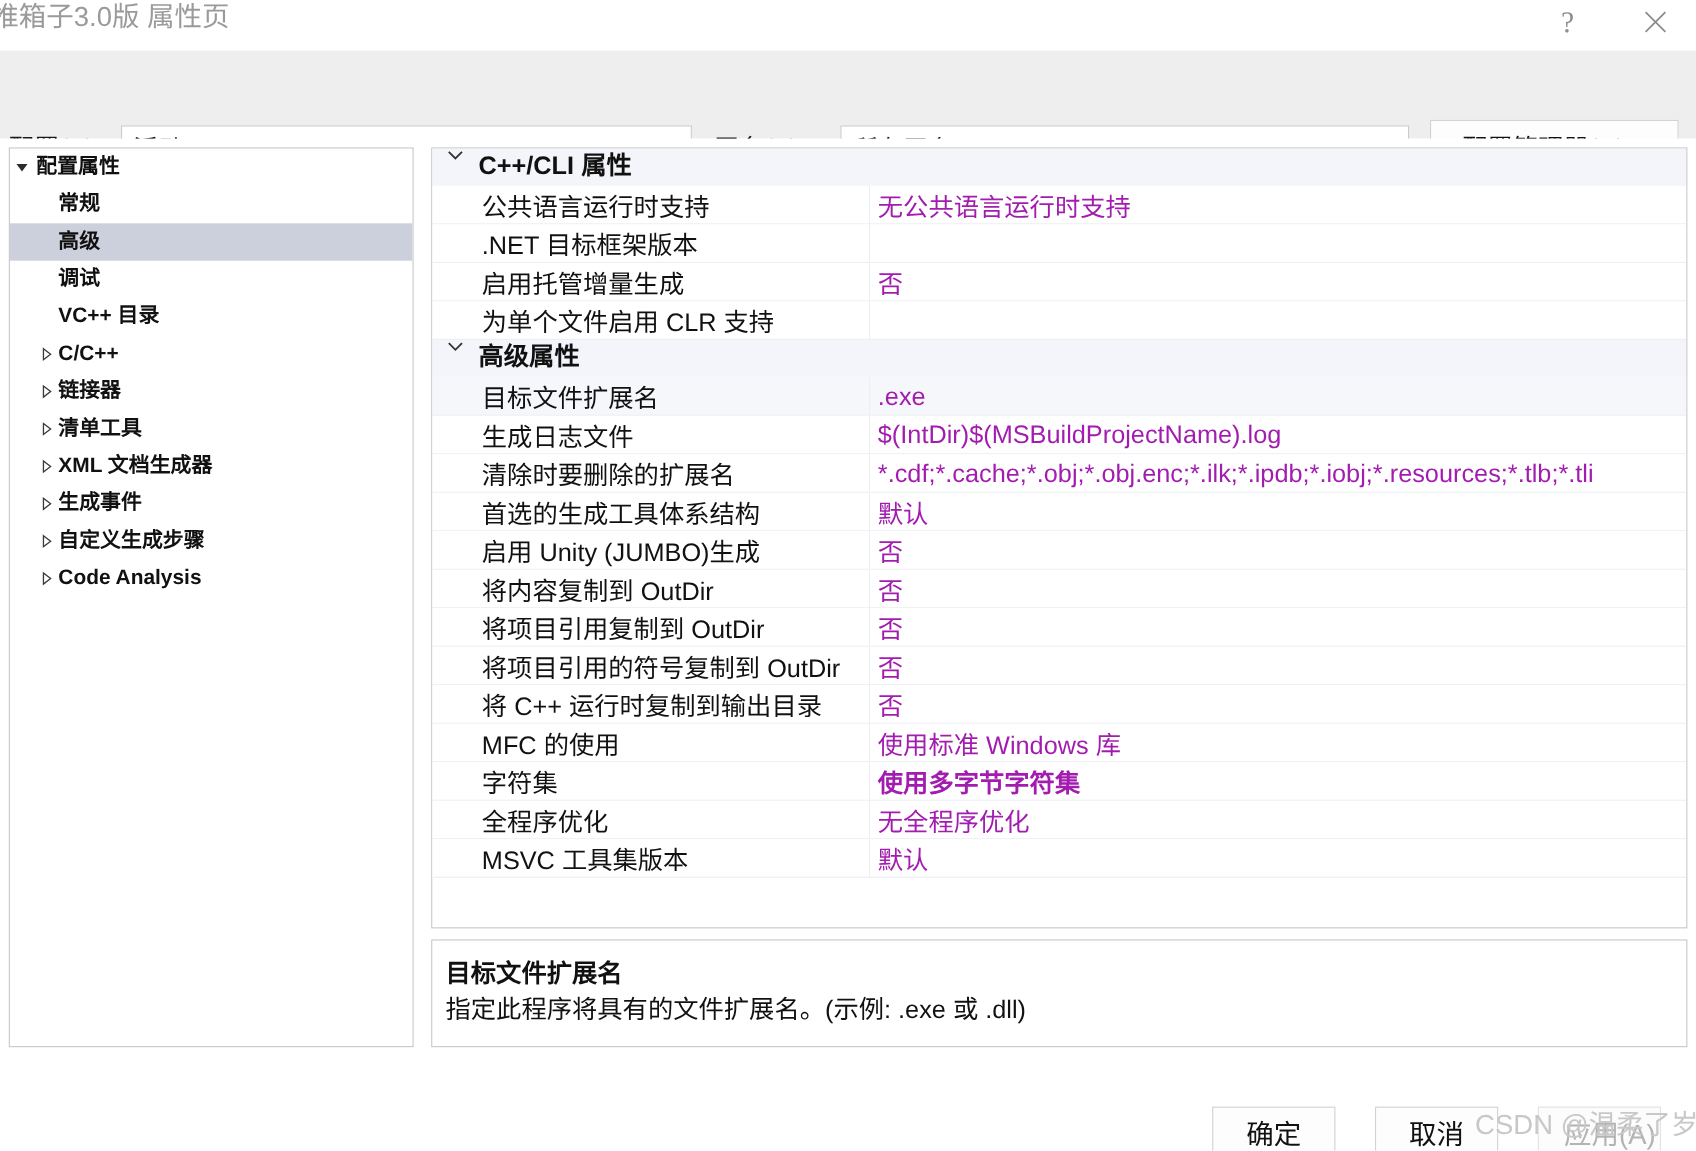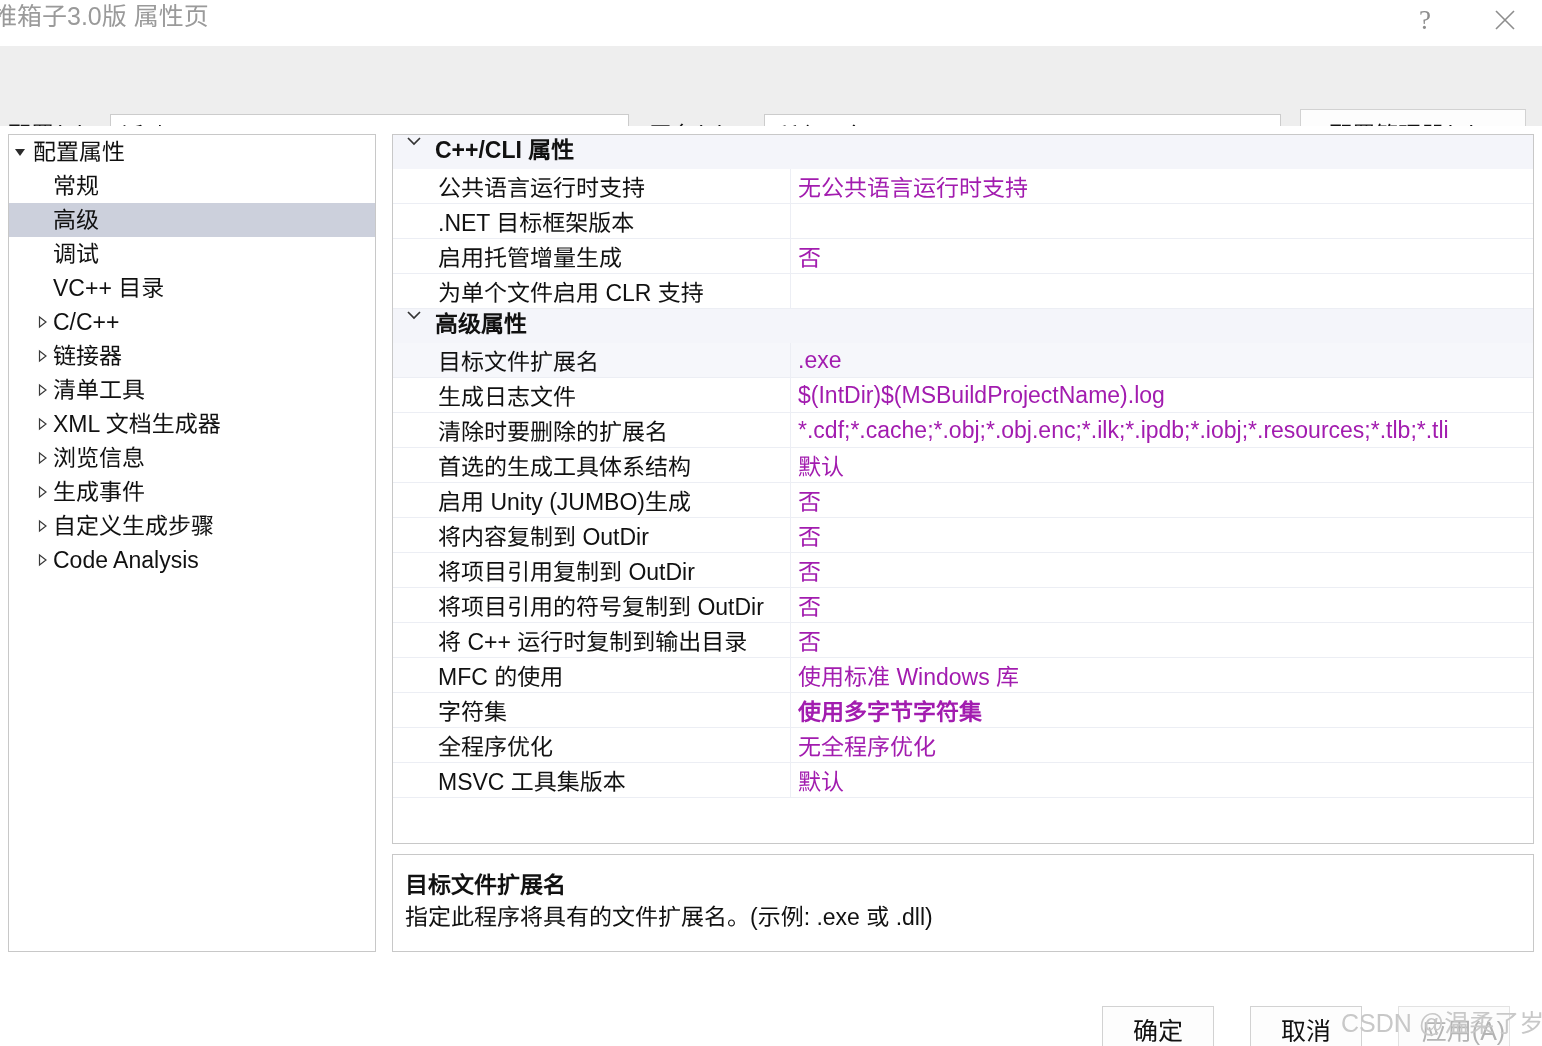--- a/index.html
+++ b/index.html
@@ -146,23 +146,24 @@
   }
   .tree-item .tw {
     width: 22px;
     flex: none;
     display: flex;
     align-items: center;
     justify-content: center;
   }
   .tree-item .tw svg { display: block; }
   .tree-item .tlabel {
-    font-size: 23px;
+    font-size: 19px;
     color: #111111;
     line-height: 30px;
+    font-weight: bold;
   }
   .tree-item.root .tlabel { margin-left: 2px; }
   .tree-item.child { padding-left: 22px; }
   .tree-item.child.leaf .tlabel { margin-left: 22px; }
   .tree-item.selected { background: #ccd0dc; }
 
   
   #gridpanel {
     position: absolute;
     left: 392px; top: 8px;
@@ -392,28 +393,20 @@
           </svg>
         </span>
         <span class="tlabel">XML 文档生成器</span>
       </div>
       <div class="tree-item child">
         <span class="tw">
           <svg width="14" height="14" viewBox="0 0 14 14">
             <path d="M4.5 2 L11 7 L4.5 12 Z" fill="none" stroke="#3a3a3a" stroke-width="1.2"></path>
           </svg>
         </span>
-        <span class="tlabel">浏览信息</span>
-      </div>
-      <div class="tree-item child">
-        <span class="tw">
-          <svg width="14" height="14" viewBox="0 0 14 14">
-            <path d="M4.5 2 L11 7 L4.5 12 Z" fill="none" stroke="#3a3a3a" stroke-width="1.2"></path>
-          </svg>
-        </span>
         <span class="tlabel">生成事件</span>
       </div>
       <div class="tree-item child">
         <span class="tw">
           <svg width="14" height="14" viewBox="0 0 14 14">
             <path d="M4.5 2 L11 7 L4.5 12 Z" fill="none" stroke="#3a3a3a" stroke-width="1.2"></path>
           </svg>
         </span>
         <span class="tlabel">自定义生成步骤</span>
       </div>

